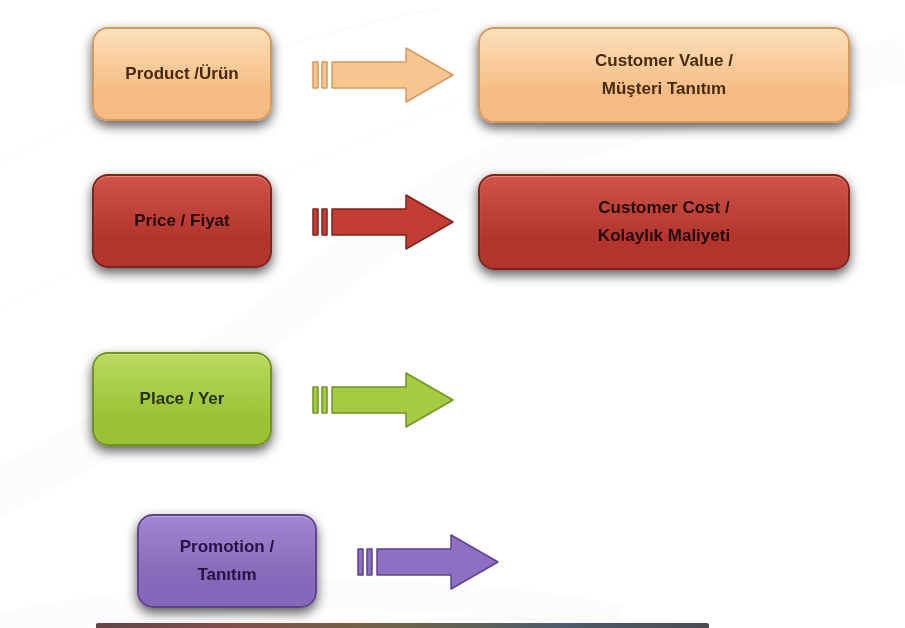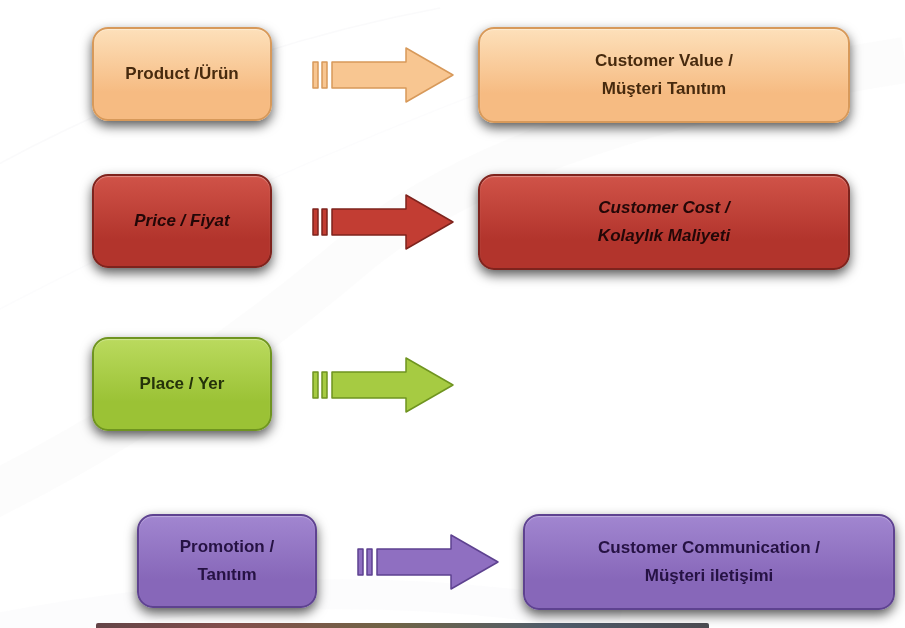--- a/index.html
+++ b/index.html
@@ -7,22 +7,22 @@
     position: relative;
     width: 905px;
     height: 628px;
     background: #ffffff;
     overflow: hidden;
     font-family: "Liberation Sans", sans-serif;
   }
   .bg-swirls { position: absolute; inset: 0; pointer-events: none; }
   .row { position: absolute; left: 0; width: 100%; height: 96px; }
   .row-0 { top: 27px; }
-  .row-1 { top: 174px; font-style: italic; }
-  .row-2 { top: 337px; }
+  .row-1 { top: 174px; }
+  .row-2 { top: 352px; }
   .row-3 { top: 514px; margin-left: 45px; }
 
   .box {
     position: absolute;
     border-radius: 16px;
     border: 2px solid var(--border);
     background: linear-gradient(180deg, var(--fill-top) 0%, var(--fill-bottom) 70%);
     box-shadow: 0 5px 12px rgba(0,0,0,0.65), inset 0 1px 1px rgba(255,255,255,0.35);
     color: var(--text);
     display: flex;
@@ -118,21 +118,17 @@
   <div class="row row-3" style="--fill-top: #a186d0; --fill-bottom: #8767b9; --border: #5e4290; --arrow-fill: #8f6fc1; --arrow-border: #5e4290; --text: #261244;">
     <div class="box box-left">
       <span class="label">Promotion /
 Tanıtım</span>
     </div>
     <svg class="arrow" viewBox="0 0 144 60" aria-hidden="true">
       <rect class="shape" x="1" y="17" width="5" height="26"></rect>
       <rect class="shape" x="10" y="17" width="5" height="26"></rect>
       <path class="shape" d="M20 17 H94 V3 L141 30 L94 57 V43 H20 Z"></path>
     </svg>
-    <div class="box box-right">
-      <span class="label">Customer Communication /
-Müşteri iletişimi</span>
-    </div>
   </div>
 
   <div class="bottom-strip"></div>
 
 </div>
 
 </body></html>

